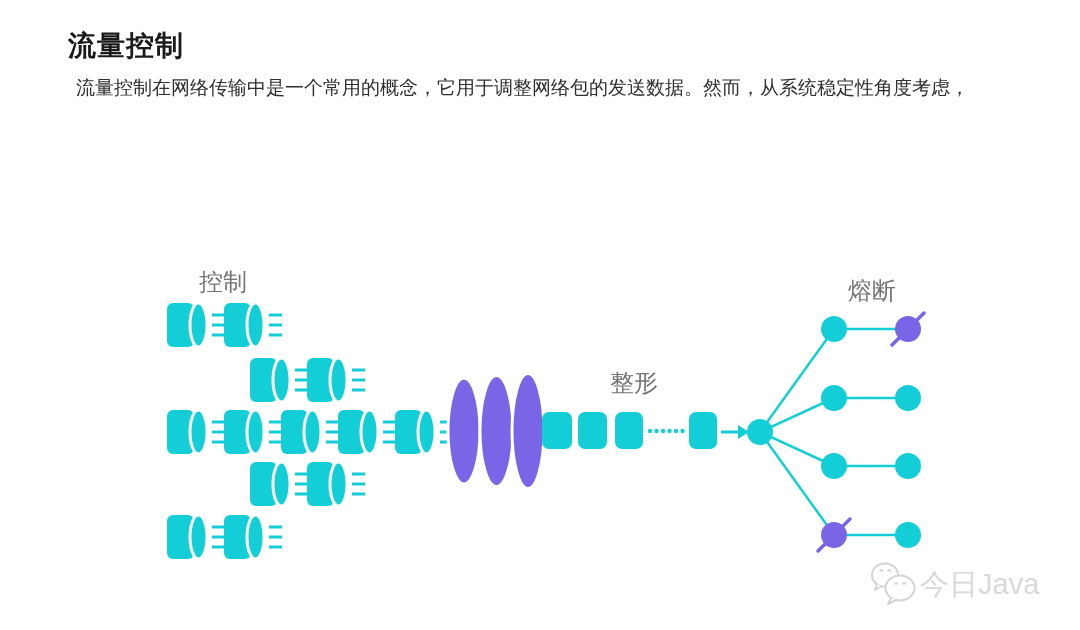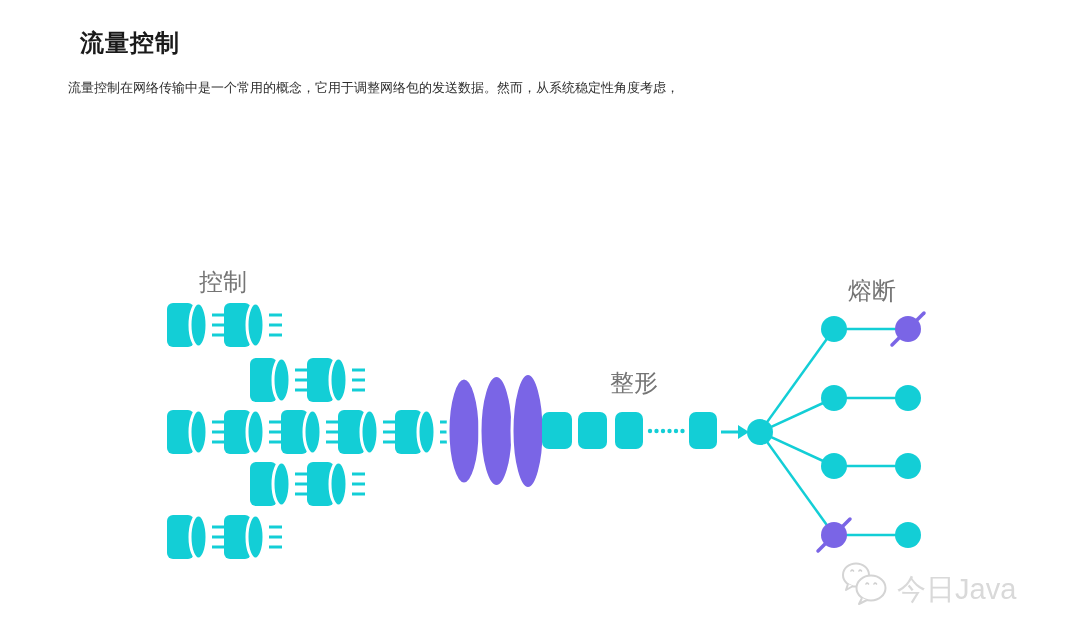--- a/index.html
+++ b/index.html
@@ -13,39 +13,39 @@
   *{margin:0;padding:0;box-sizing:border-box;}
   html,body{width:1080px;height:630px;}
   body{
     position:relative;
     width:1080px;height:630px;
     background:#ffffff;
     overflow:hidden;
     font-family:"Liberation Sans","DejaVu Sans",sans-serif;
   }
   .title{
-    position:absolute;left:80px;top:27px;
-    font-size:24px;font-weight:700;color:var(--title-color);
+    position:absolute;left:68px;top:27px;
+    font-size:28px;font-weight:700;color:var(--title-color);
     letter-spacing:1px;
   }
   .para{
-    position:absolute;left:68px;top:71px;width:960px;
-    font-size:13px;color:var(--body-color);
+    position:absolute;left:76px;top:71px;width:960px;
+    font-size:19px;color:var(--body-color);
   }
   .para .line{height:33.5px;line-height:33.5px;white-space:nowrap;}
   .diagram-svg{
     position:absolute;left:0;top:0;width:1080px;height:630px;
   }
   .stage-label{
     font-size:24px;
     fill:var(--label-grey);
   }
   .watermark{
-    position:absolute;left:839px;top:560px;
-    display:flex;align-items:flex-end;gap:6px;
+    position:absolute;left:868px;top:560px;
+    display:flex;align-items:center;
   }
   .watermark-text{
     font-size:29px;color:var(--watermark-grey);
     text-shadow:1px 1px 0 #ffffff;
     white-space:nowrap;
   }
 </style>
 </head>
 <body>
 

